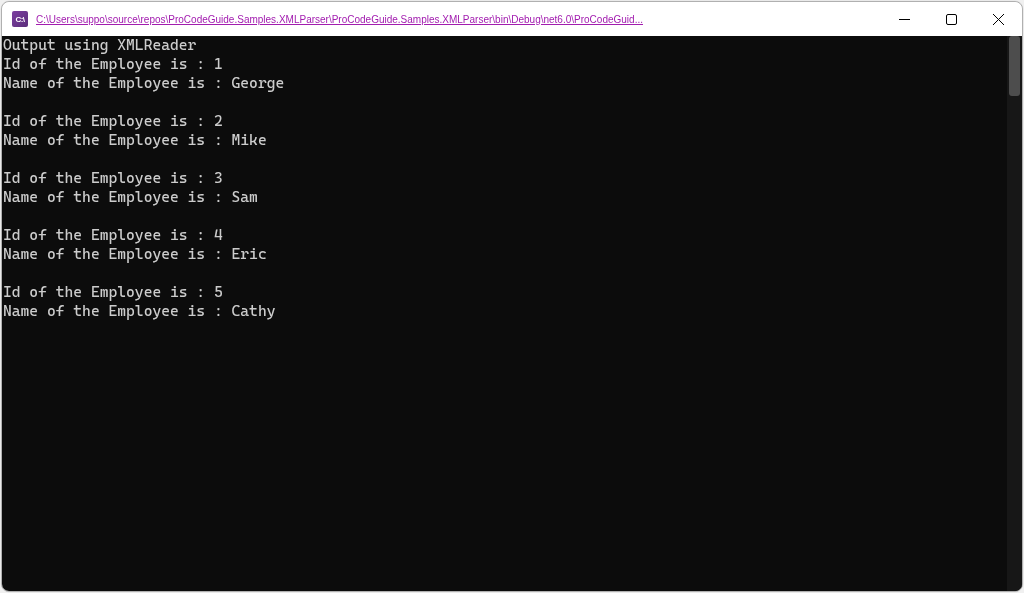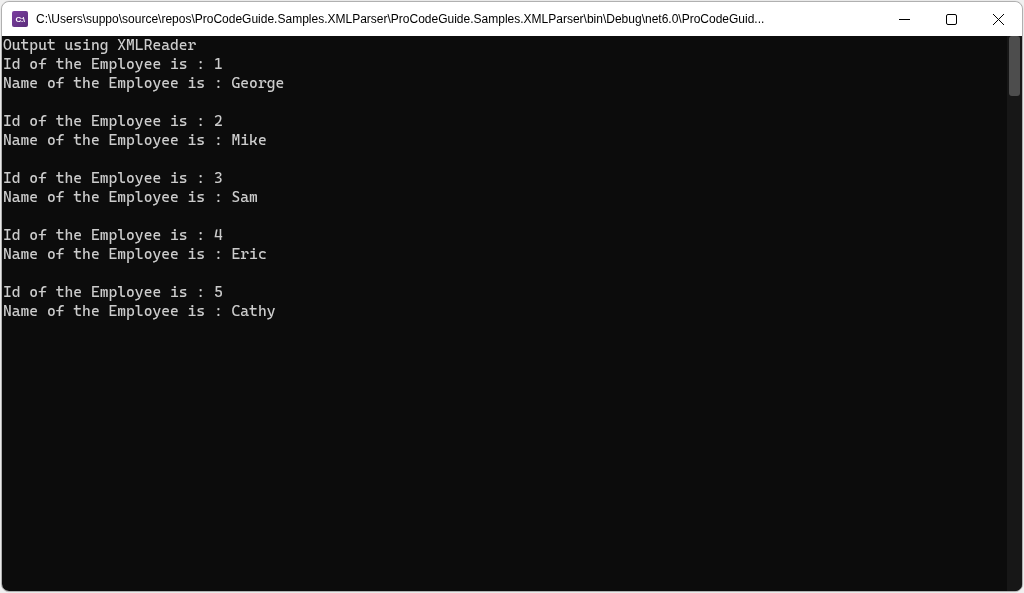--- a/index.html
+++ b/index.html
@@ -44,26 +44,27 @@
       display: flex;
       align-items: center;
       justify-content: center;
       color: #fff;
       font-size: 8px;
       font-weight: bold;
       letter-spacing: -0.5px;
     }
     .titlebar-title {
       flex: 1;
-      font-size: 12px;
-      color: #000000;
+      font-size: 10px;
+      color: #a21caf;
       white-space: nowrap;
       overflow: hidden;
       text-overflow: ellipsis;
       padding-right: 8px;
+      text-decoration: underline;
     }
     .titlebar-controls {
       display: flex;
       height: 100%;
     }
     .titlebar-btn {
       width: 47px;
       height: 100%;
       display: flex;
       align-items: center;

